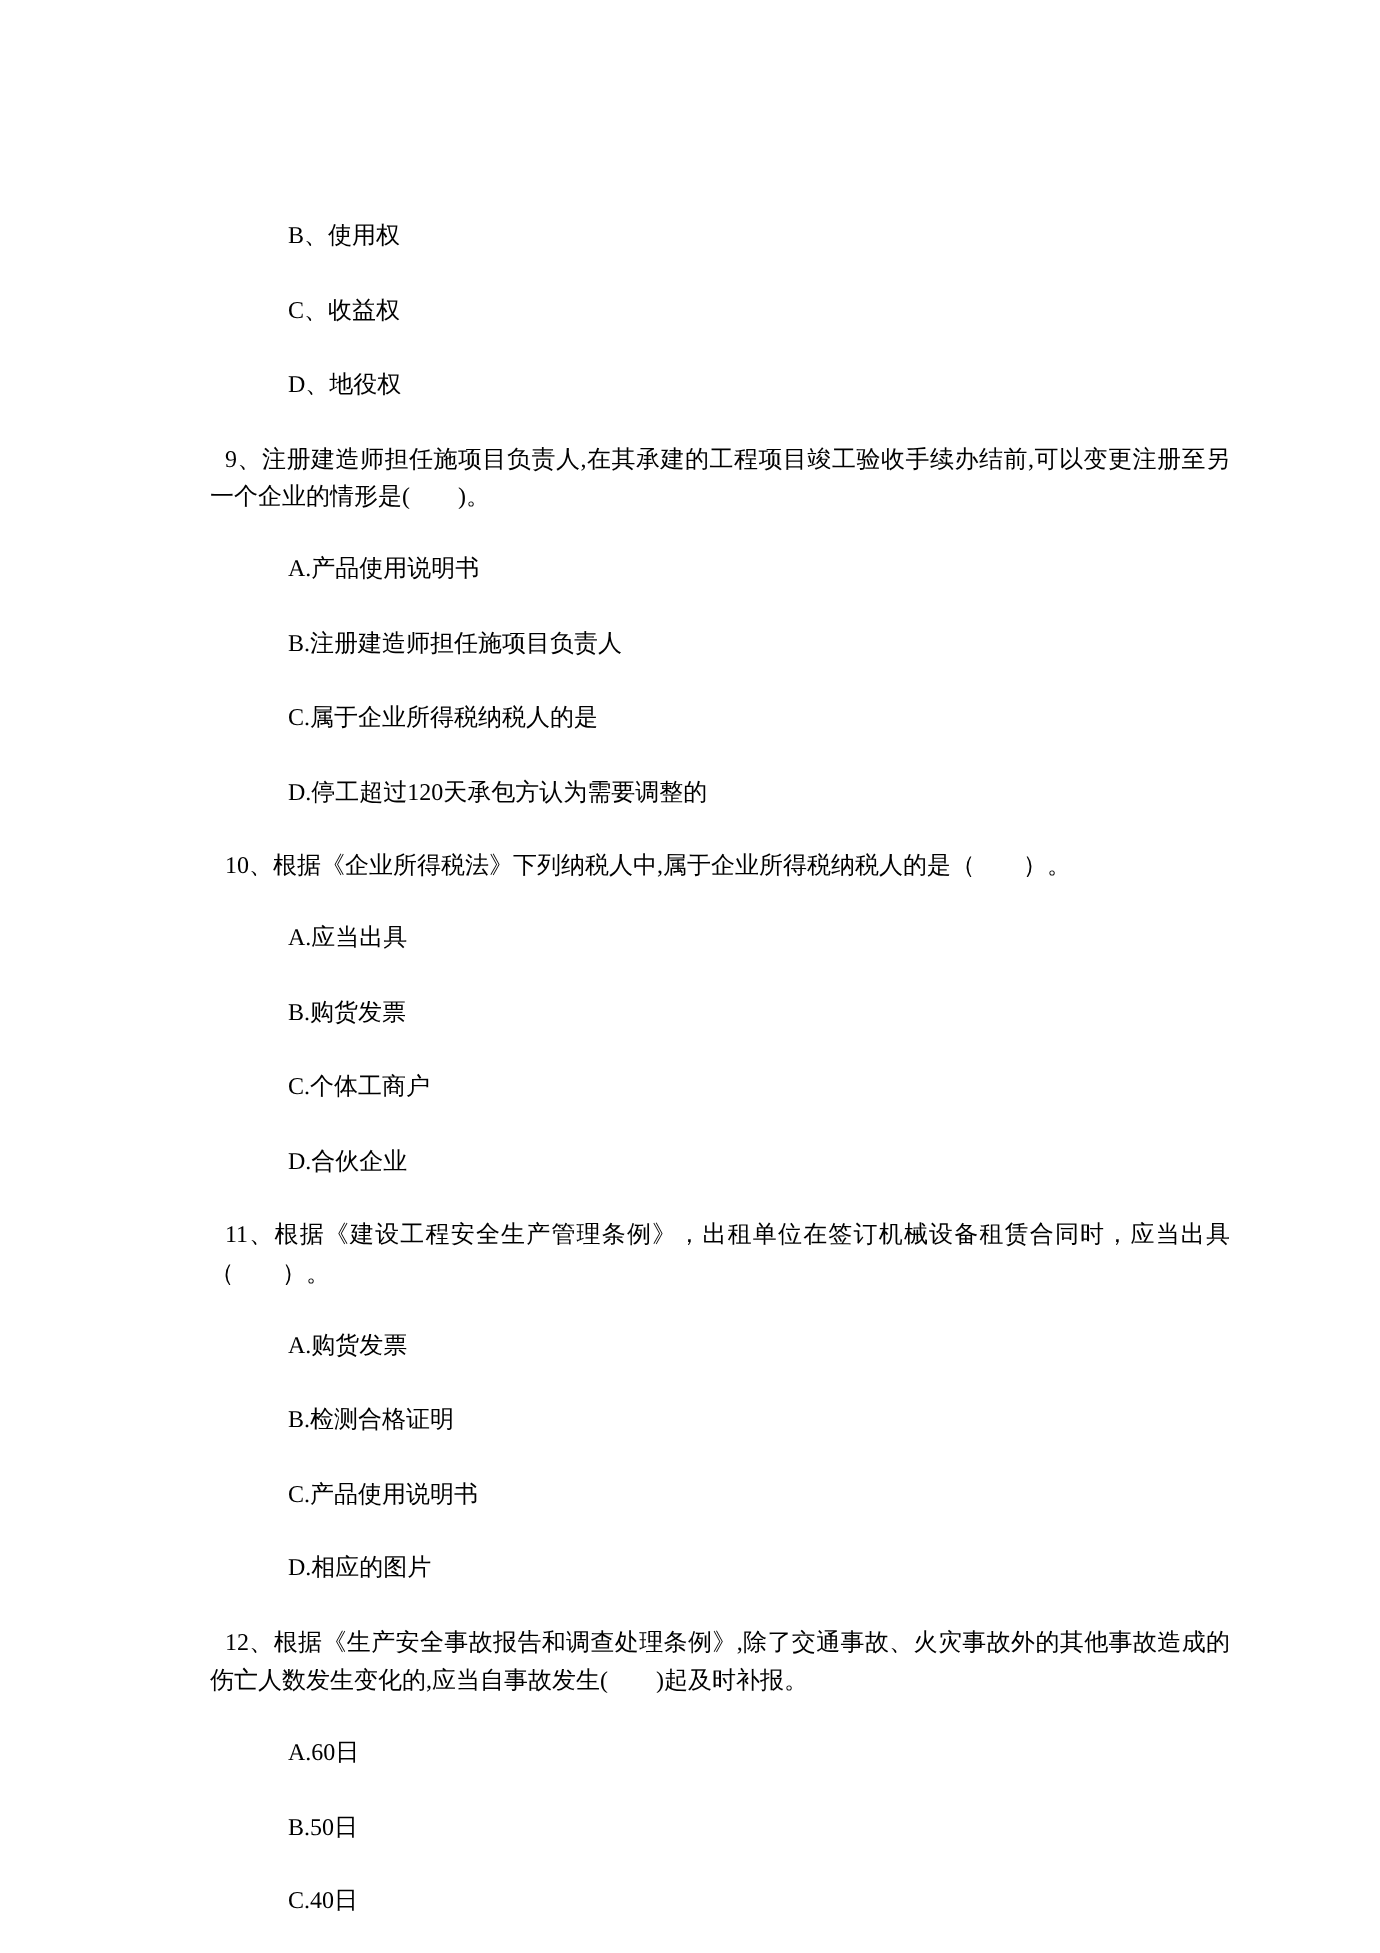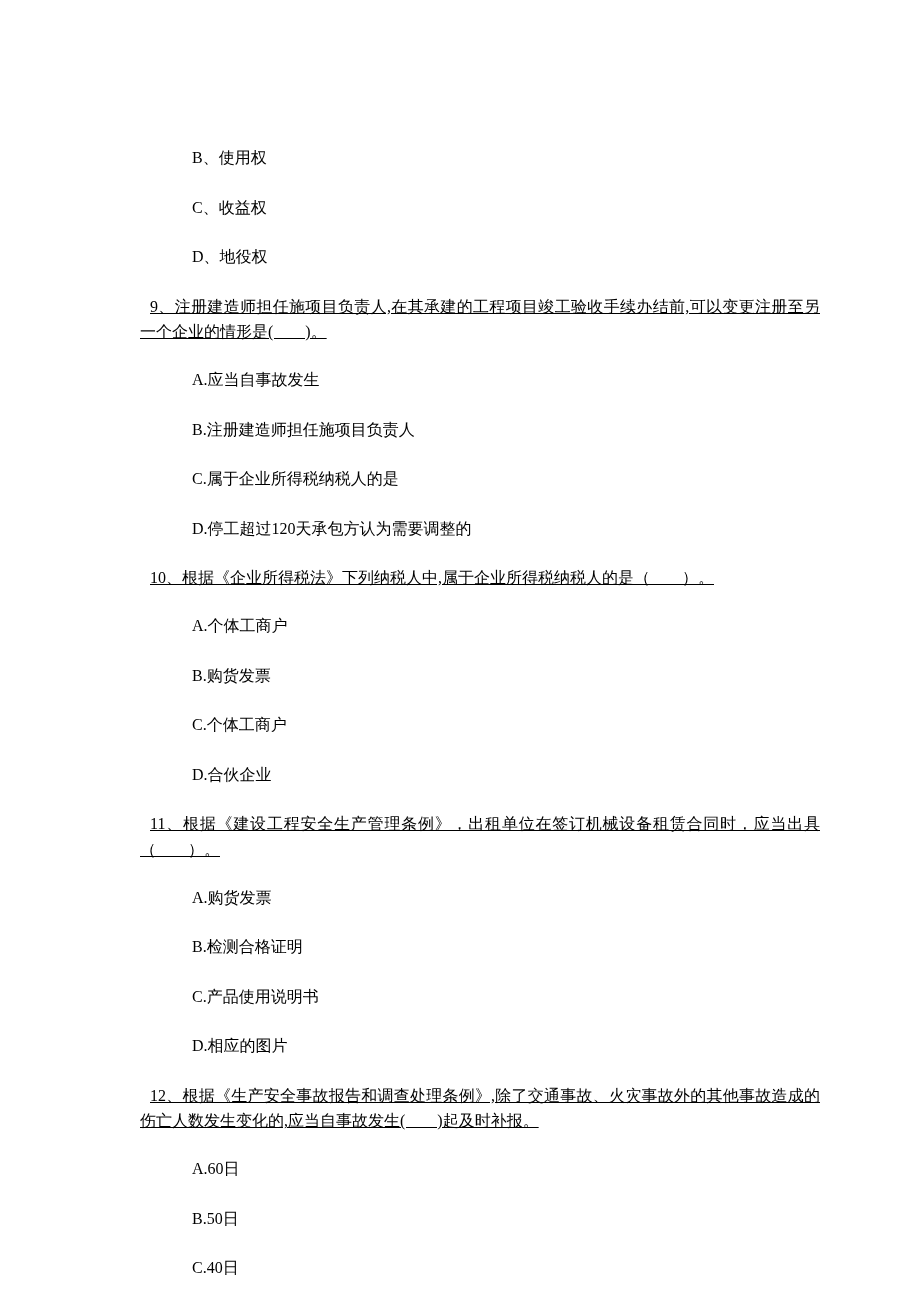--- a/index.html
+++ b/index.html
@@ -12,38 +12,37 @@
       width: 920px;
       padding: 115px 110px 90px 110px;
     }
     .option {
       padding-left: 42px;
       margin-bottom: 24px;
     }
     .question {
       margin-bottom: 22px;
       text-align: justify;
-      text-decoration: underline;
     }
   </style>
 </head>
 <body>
 
 <div class="option"><span>B、使用权</span></div>
 <div class="option"><span>C、收益权</span></div>
 <div class="option"><span>D、地役权</span></div>
 
 <div class="question"><span>9、注册建造师担任施项目负责人,在其承建的工程项目竣工验收手续办结前,可以变更注册至另一个企业的情形是(　　)。</span></div>
-<div class="option"><span>A.应当自事故发生</span></div>
+<div class="option"><span>A.产品使用说明书</span></div>
 <div class="option"><span>B.注册建造师担任施项目负责人</span></div>
 <div class="option"><span>C.属于企业所得税纳税人的是</span></div>
 <div class="option"><span>D.停工超过120天承包方认为需要调整的</span></div>
 
 <div class="question"><span>10、根据《企业所得税法》下列纳税人中,属于企业所得税纳税人的是（　　）。</span></div>
-<div class="option"><span>A.个体工商户</span></div>
+<div class="option"><span>A.应当出具</span></div>
 <div class="option"><span>B.购货发票</span></div>
 <div class="option"><span>C.个体工商户</span></div>
 <div class="option"><span>D.合伙企业</span></div>
 
 <div class="question"><span>11、根据《建设工程安全生产管理条例》，出租单位在签订机械设备租赁合同时，应当出具（　　）。</span></div>
 <div class="option"><span>A.购货发票</span></div>
 <div class="option"><span>B.检测合格证明</span></div>
 <div class="option"><span>C.产品使用说明书</span></div>
 <div class="option"><span>D.相应的图片</span></div>
 

